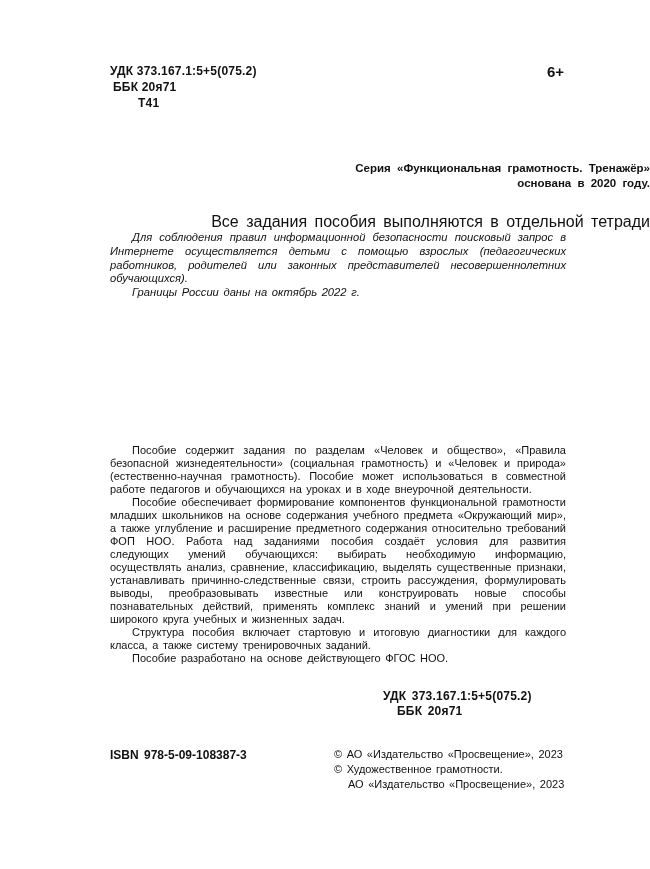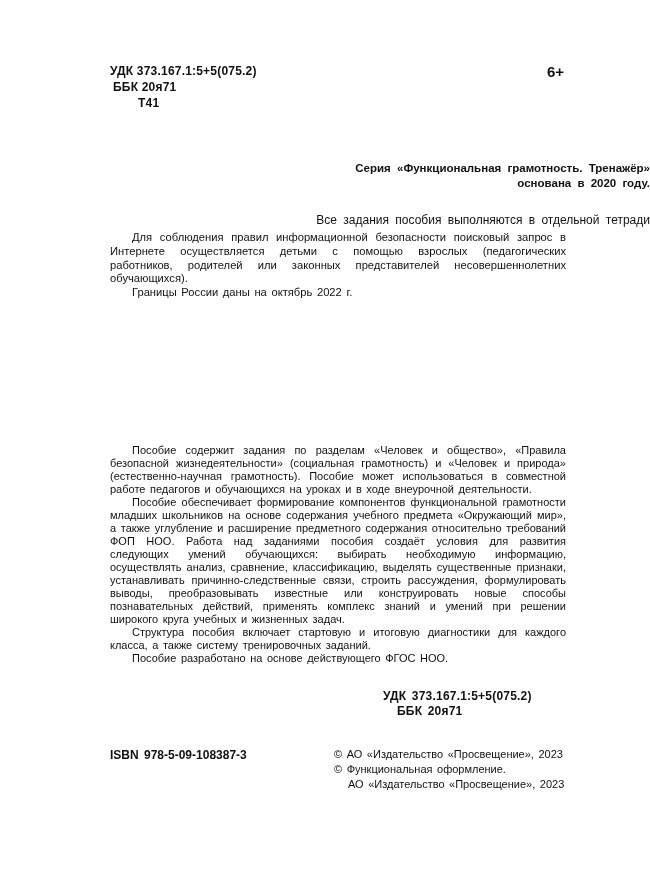--- a/index.html
+++ b/index.html
@@ -40,33 +40,33 @@
     text-align: right;
   }
   .series-line {
     font-size: 11.5px;
     line-height: 14.5px;
     font-weight: bold;
     word-spacing: 3px;
   }
   .notebook-note {
     margin-top: 23px;
-    font-size: 12px;
+    font-size: 16px;
     word-spacing: 3px;
   }
   .safety-block {
     position: absolute;
     left: 110px;
     top: 230px;
     width: 456px;
     font-size: 11.2px;
     line-height: 13.8px;
     text-align: justify;
   }
-  .safety-block p { text-indent: 22px; word-spacing: 1.5px; }
+  .safety-block p { text-indent: 22px; word-spacing: 1.5px; font-style: italic; }
   .main-block {
     position: absolute;
     left: 110px;
     top: 443px;
     width: 456px;
     font-size: 11px;
     line-height: 13px;
     text-align: justify;
   }
   .main-block p { text-indent: 22px; word-spacing: 1.5px; }
@@ -132,17 +132,17 @@
 
   <div class="bottom-codes">
     <div>УДК 373.167.1:5+5(075.2)</div>
     <div class="bbk">ББК 20я71</div>
   </div>
 
   <div class="isbn">ISBN 978-5-09-108387-3</div>
 
   <div class="copyright-block">
     <div>© АО «Издательство «Просвещение», 2023</div>
-    <div>© Функциональная оформление.</div>
+    <div>© Художественное грамотности.</div>
     <div class="indent">АО «Издательство «Просвещение», 2023</div>
   </div>
 
 </div>
 
 </body></html>

